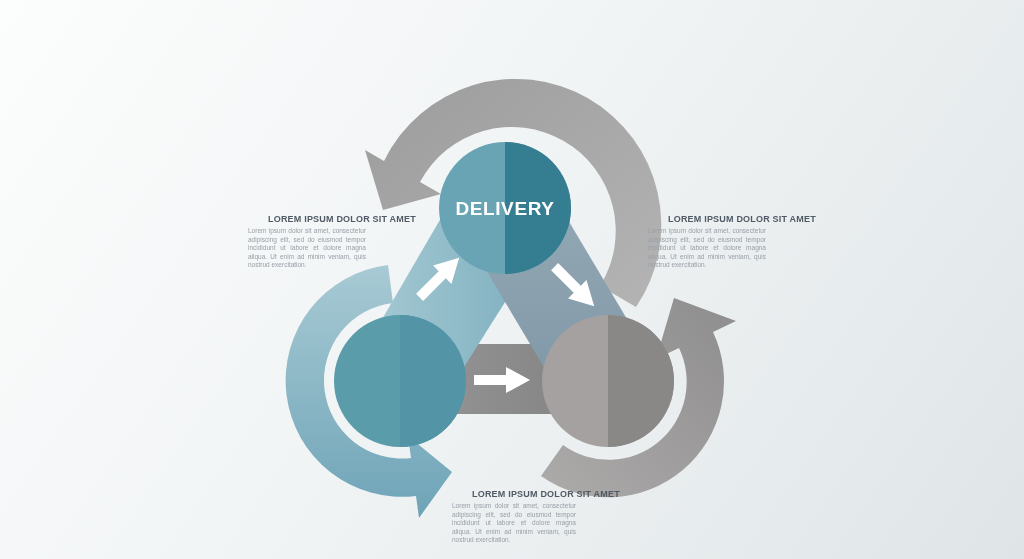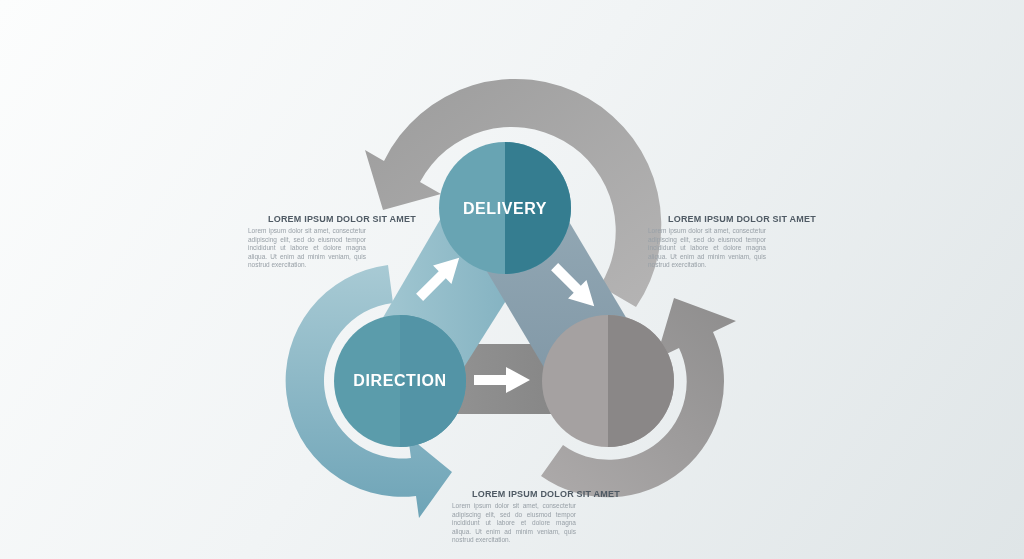--- a/index.html
+++ b/index.html
@@ -8,21 +8,21 @@
     font-family:"Liberation Sans", sans-serif;
     overflow:hidden;
   }
   .stage{
     position:relative;width:1024px;height:559px;
     background:linear-gradient(125deg,#fcfdfd 0%,#f1f4f5 45%,#dfe5e7 100%);
   }
   .stage svg{position:absolute;left:0;top:0;}
   .node-label{
     position:absolute;transform:translate(-50%,-50%);
-    color:#ffffff;font-weight:bold;font-size:16px;letter-spacing:.6px;
+    color:#ffffff;font-weight:bold;font-size:19px;letter-spacing:.6px;
     white-space:nowrap;
   }
   .lbl-delivery{left:505px;top:209px;}
   .lbl-direction{left:400px;top:381px;}
   .lbl-development{left:608px;top:381px;}
   .text-block{position:absolute;}
   .tb-left{left:248px;top:214px;width:118px;}
   .tb-right{left:648px;top:214px;width:118px;}
   .tb-bottom{left:452px;top:489px;width:124px;}
   .tb-heading{
@@ -87,21 +87,20 @@
       <circle cx="608" cy="381" r="66" fill="#a5a1a1"></circle>
       <path d="M 608,315 A 66 66 0 0 1 608,447 Z" fill="#8a8787"></path>
     </g>
 
     <path fill="#ffffff" transform="translate(438,279) rotate(-45)" d="M -26,-5 L 6,-5 L 6,-13 L 30,0 L 6,13 L 6,5 L -26,5 Z"></path>
     <path fill="#ffffff" transform="translate(573,285) rotate(45)" d="M -26,-5 L 6,-5 L 6,-13 L 30,0 L 6,13 L 6,5 L -26,5 Z"></path>
     <path fill="#ffffff" transform="translate(500,380)" d="M -26,-5 L 6,-5 L 6,-13 L 30,0 L 6,13 L 6,5 L -26,5 Z"></path>
   </svg>
 
   <div class="node-label lbl-delivery">DELIVERY</div>
-  <div class="node-label lbl-direction">DIRECTION</div>
 
   <div class="text-block tb-left">
     <p class="tb-heading">LOREM IPSUM DOLOR SIT AMET</p>
     <p class="tb-body">Lorem ipsum dolor sit amet, consectetur adipiscing elit, sed do eiusmod tempor incididunt ut labore et dolore magna aliqua. Ut enim ad minim veniam, quis nostrud exercitation.</p>
   </div>
   <div class="text-block tb-right">
     <p class="tb-heading">LOREM IPSUM DOLOR SIT AMET</p>
     <p class="tb-body">Lorem ipsum dolor sit amet, consectetur adipiscing elit, sed do eiusmod tempor incididunt ut labore et dolore magna aliqua. Ut enim ad minim veniam, quis nostrud exercitation.</p>
   </div>
   <div class="text-block tb-bottom">

